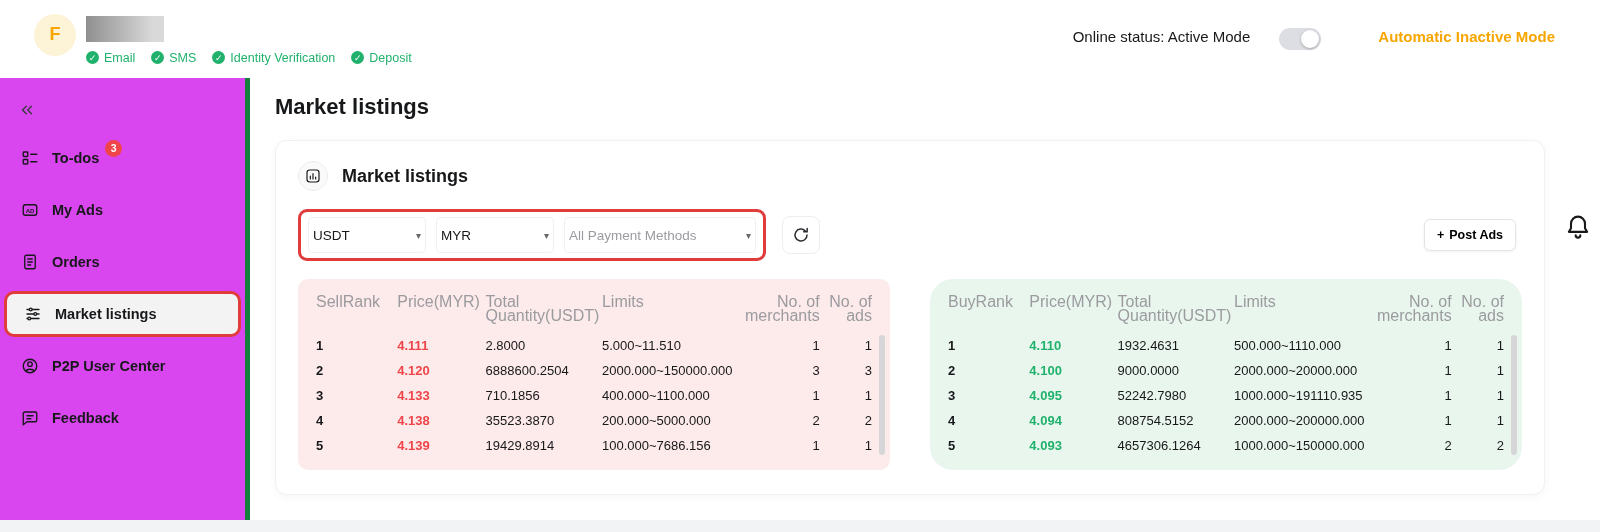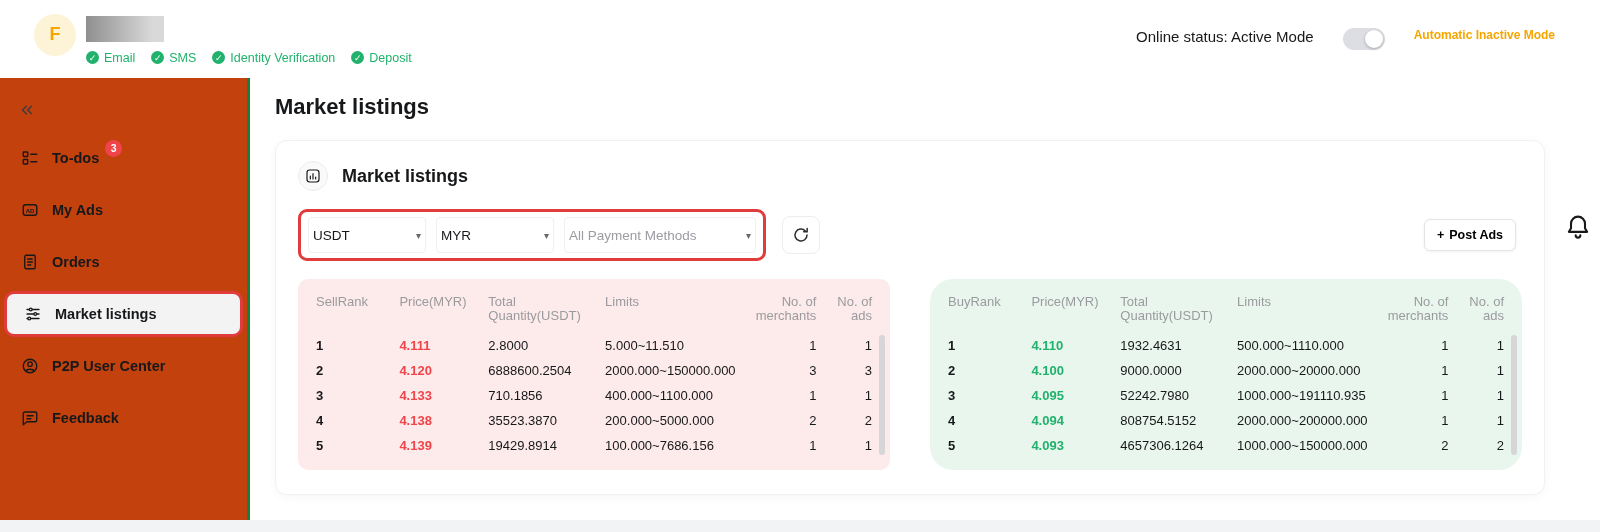--- a/index.html
+++ b/index.html
@@ -12,27 +12,27 @@
   .avatar { width:42px; height:42px; border-radius:50%; background:#fdf3d7; color:#f7a600; font-weight:700; font-size:18px; display:flex; align-items:center; justify-content:center; margin-top:0; }
   .profile-col { display:flex; flex-direction:column; gap:9px; padding-top:2px; }
   .name-blur { width:78px; height:26px; background:linear-gradient(90deg,#8f8f8f,#d9d9d9 85%); }
   .badge-row { display:flex; align-items:center; gap:16px; }
   .v-badge { display:flex; align-items:center; gap:5px; color:#20b26c; font-size:12.5px; }
   .check-dot { width:13px; height:13px; border-radius:50%; background:#20b26c; color:#fff; font-size:9px; display:inline-flex; align-items:center; justify-content:center; }
   .header-right { display:flex; gap:29px; }
   .status-label { font-size:15px; color:#17181a; }
   .toggle { width:42px; height:22px; border-radius:11px; background:#dcdee3; position:relative; cursor:pointer; }
   .toggle .knob { position:absolute; top:2px; left:22px; width:18px; height:18px; border-radius:50%; background:#fff; box-shadow:0 1px 3px rgba(0,0,0,.25); }
-  .auto-mode { color:#f7a600; font-weight:700; font-size:12px; margin-left:0; }
+  .auto-mode { color:#f7a600; font-weight:700; font-size:15px; margin-left:28px; }
 
   
   .content-row { display:flex; height:442px; position:relative; }
 
   
-  .sidebar { width:250px; background:#c2410c; border-right:3px solid #15803d; padding-top:14px; flex-shrink:0; }
+  .sidebar { width:250px; background:#d946ef; border-right:5px solid #15803d; padding-top:14px; flex-shrink:0; }
   .collapse-btn { margin:8px 0 12px 18px; width:20px; height:20px; display:flex; align-items:center; cursor:pointer; }
   .side-item { height:52px; display:flex; align-items:center; gap:12px; padding:0 20px; font-size:14.5px; font-weight:600; cursor:pointer; }
   .side-item .sicon { width:20px; height:20px; display:flex; align-items:center; justify-content:center; flex-shrink:0; }
   .side-item.active { height:46px; margin:3px 4px; padding:0 16px; background:#f3f3f4; border:3px solid #e03c3c; border-radius:10px; }
   .count-badge { background:#ef454a; color:#fff; font-size:10.5px; font-weight:700; min-width:17px; height:17px; border-radius:9px; display:inline-flex; align-items:center; justify-content:center; padding:0 4px; transform:translate(-6px,-10px); }
 
   
   .main { flex:1; background:#fff; position:relative; padding:16px 55px 0 25px; }
   .page-title { font-size:22px; font-weight:700; margin-bottom:20px; }
   .card { background:#fff; border:1px solid #f1f1f1; border-radius:12px; box-shadow:0 2px 10px rgba(0,0,0,.04); padding:20px 22px 24px; }
@@ -46,21 +46,21 @@
   .select-asset { width:118px; } .select-fiat { width:118px; } .select-payment { width:192px; color:#9b9ba1; }
   .chevron { color:#67686c; font-size:10px; margin-left:8px; }
   .refresh-btn { width:38px; height:38px; margin-left:16px; border:1px solid #ededed; border-radius:8px; background:#fff; display:flex; align-items:center; justify-content:center; cursor:pointer; }
   .post-ads-btn { position:absolute; right:6px; top:50%; transform:translateY(-50%); height:32px; padding:0 12px; background:#fff; border:1px solid #e4e4e4; border-radius:6px; box-shadow:0 1px 3px rgba(0,0,0,.06); font-size:12.5px; font-weight:700; display:flex; align-items:center; gap:5px; cursor:pointer; }
 
   .tables-row { display:flex; gap:40px; }
   .mtable-wrap { flex:1; border-radius:10px; padding:14px 18px 12px; position:relative; }
   .mtable-wrap.sell { background:#fdeaea; }
   .mtable-wrap.buy { background:#e9f6ee;border-radius:23px; }
   table.mtable { width:100%; border-collapse:collapse; font-size:13px; }
-  .mtable th { font-size:13px; font-weight:400; color:#9b9b9f; text-align:left; vertical-align:top; padding:2px 0 10px; line-height:14px; }
+  .mtable th { font-size:16px; font-weight:400; color:#9b9b9f; text-align:left; vertical-align:top; padding:2px 0 10px; line-height:14px; }
   .mtable th.h-rank{width:15%;} .mtable th.h-price{width:16%;} .mtable th.h-qty{width:21%;}
   .mtable th.h-limits{width:26%;} .mtable th.h-merch{width:12%; text-align:right;} .mtable th.h-ads{width:10%; text-align:right;}
   .mtable td { padding:4px 0; line-height:17px; color:#17181a; }
   .mtable td.col-rank { font-weight:700; }
   .mtable td.col-price { font-weight:700; }
   .sell .mtable td.col-price { color:#ef454a; }
   .buy  .mtable td.col-price { color:#20b26c; }
   .mtable td.col-merchants, .mtable td.col-ads { text-align:right; }
   .scroll-thumb { position:absolute; right:5px; top:56px; width:6px; height:120px; background:#d6d6d8; border-radius:3px; cursor:pointer; }
 

